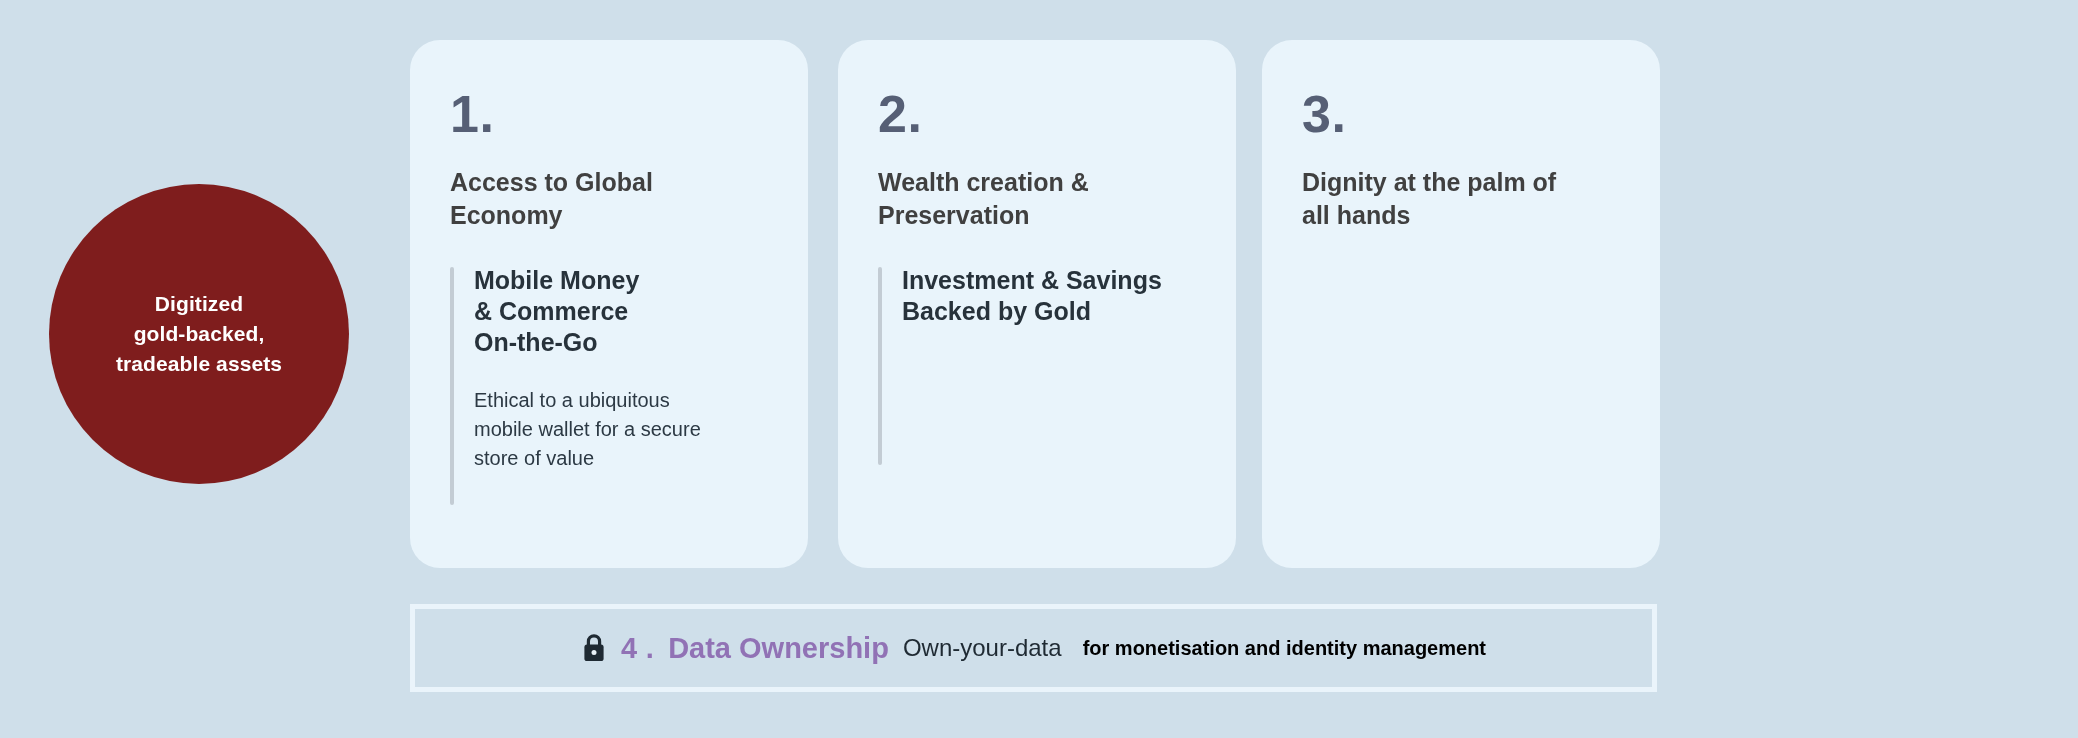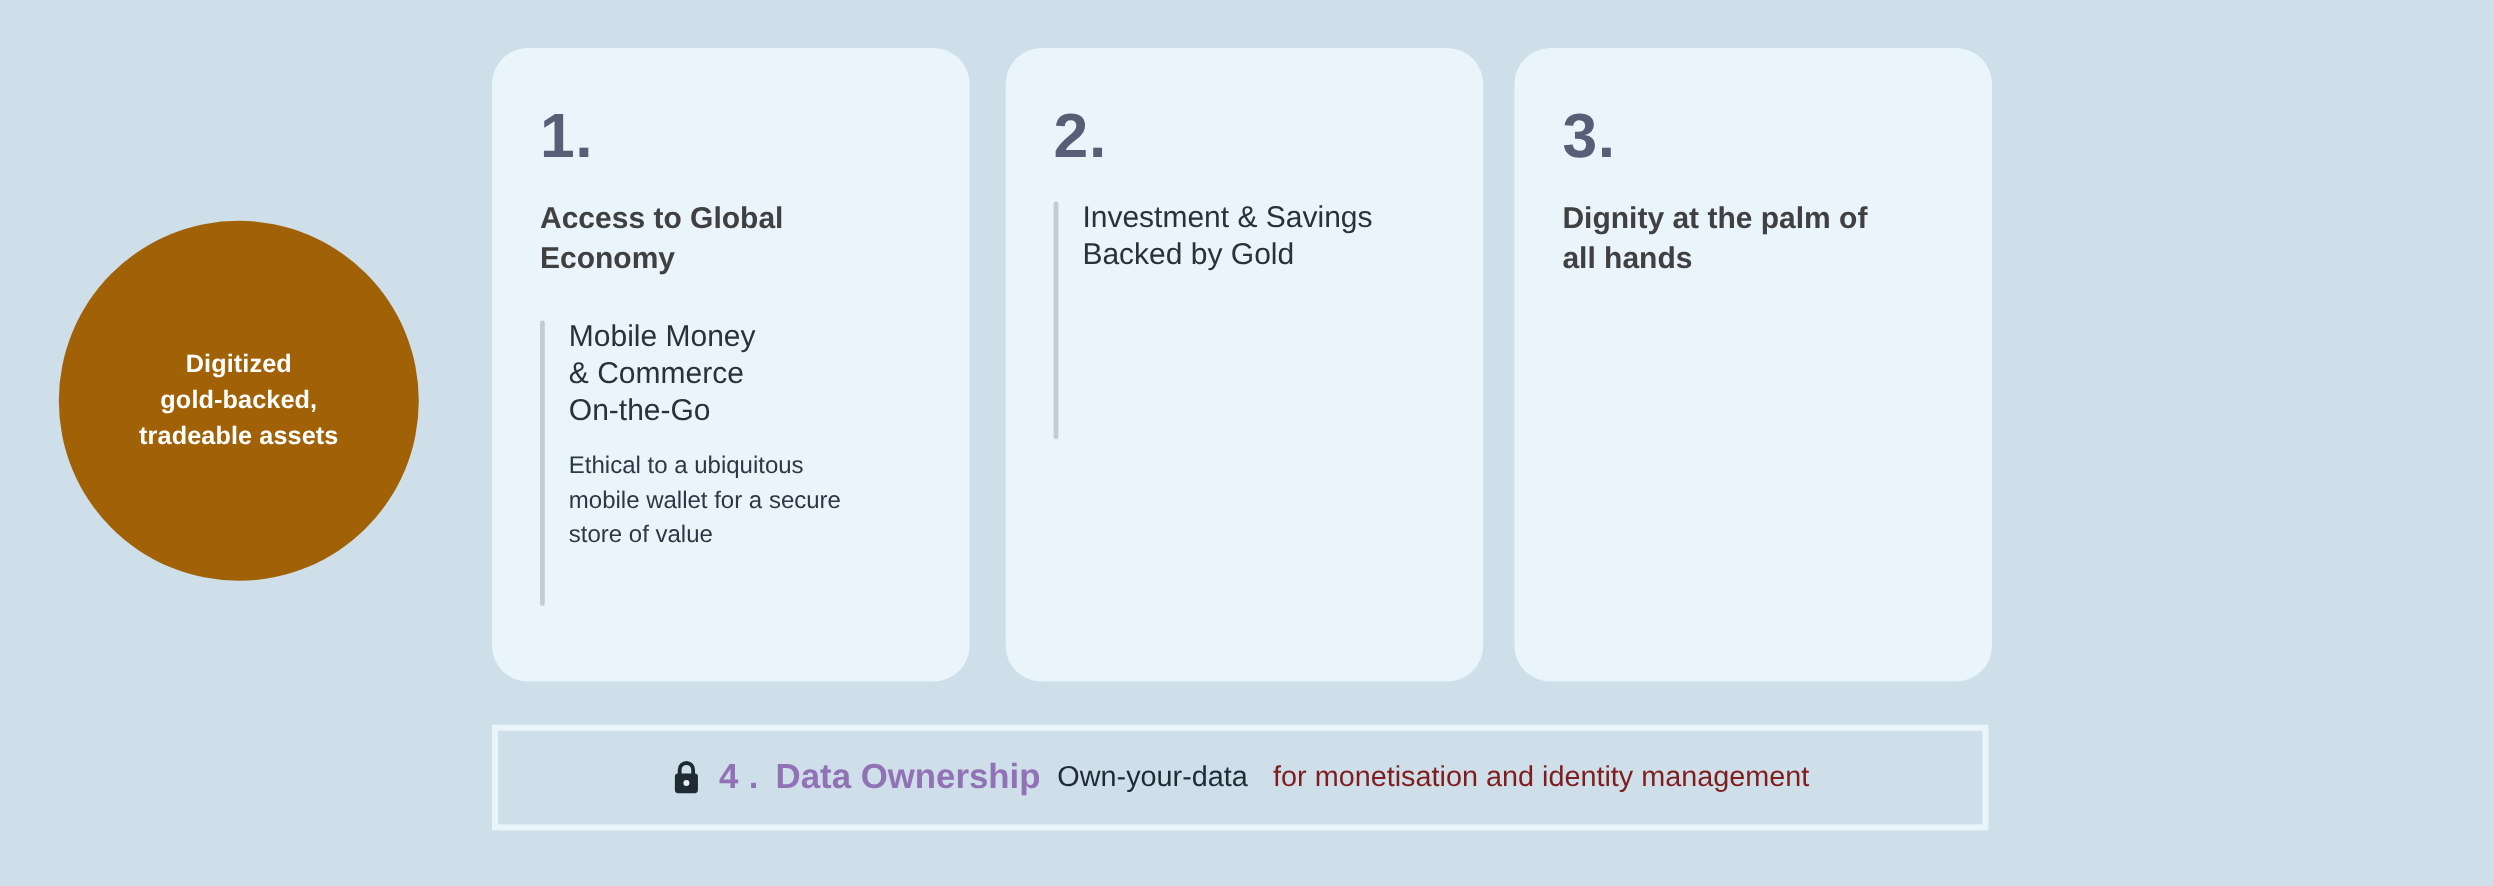--- a/index.html
+++ b/index.html
@@ -17,21 +17,21 @@
   .stage {
     position: relative;
     width: 2078px;
     height: 738px;
   }
 
   
   .circle {
     position: absolute;
     border-radius: 50%;
-    background: #a16207;
+    background: #7f1d1d;
     display: flex;
     align-items: center;
     justify-content: center;
     text-align: center;
   }
   .circle-label {
     color: #ffffff;
     font-weight: bold;
     font-size: 21px;
     line-height: 1.42;
@@ -81,23 +81,23 @@
     left: 0;
     top: 2px;
     bottom: 0;
     width: 4px;
     background: #c3ccd4;
     border-radius: 2px;
   }
   .body-title {
     color: #27323b;
     font-size: 25px;
-    font-weight: normal;
+    font-weight: bold;
     line-height: 1.24;
-    margin: 0 0 16px 0;
+    margin: 0 0 28px 0;
     white-space: pre-line;
   }
   .body-text {
     color: #2c3944;
     font-size: 20px;
     line-height: 1.46;
     margin: 0;
     white-space: pre-line;
   }
   
@@ -137,23 +137,23 @@
     font-size: 29px;
     font-weight: bold;
     margin-right: 0;
   }
   .bar-strong {
     color: #1f2a33;
     font-size: 24px;
     font-weight: normal;
   }
   .bar-rest {
-    color: #7f1d1d;
-    font-size: 24px;
-    font-weight: normal;
+    color: #000000;
+    font-size: 20px;
+    font-weight: bold;
     margin-left: 7px;
   }
 </style>
 </head>
 <body>
 
 <div class="stage">
 
   <div class="circle circle-left">
     <div class="circle-label">Digitized
@@ -171,20 +171,22 @@
 &amp; Commerce
 On-the-Go</div>
       <div class="body-text">Ethical to a ubiquitous
 mobile wallet for a secure
 store of value</div>
     </div>
   </div>
 
   <div class="card card-2">
     <div class="card-number">2.</div>
+    <div class="card-heading">Wealth creation &amp;
+Preservation</div>
     <div class="card-body">
       <span class="accent-bar"></span>
       <div class="body-title">Investment &amp; Savings
 Backed by Gold</div>
     </div>
   </div>
 
   <div class="card card-3">
     <div class="card-number">3.</div>
     <div class="card-heading">Dignity at the palm of

